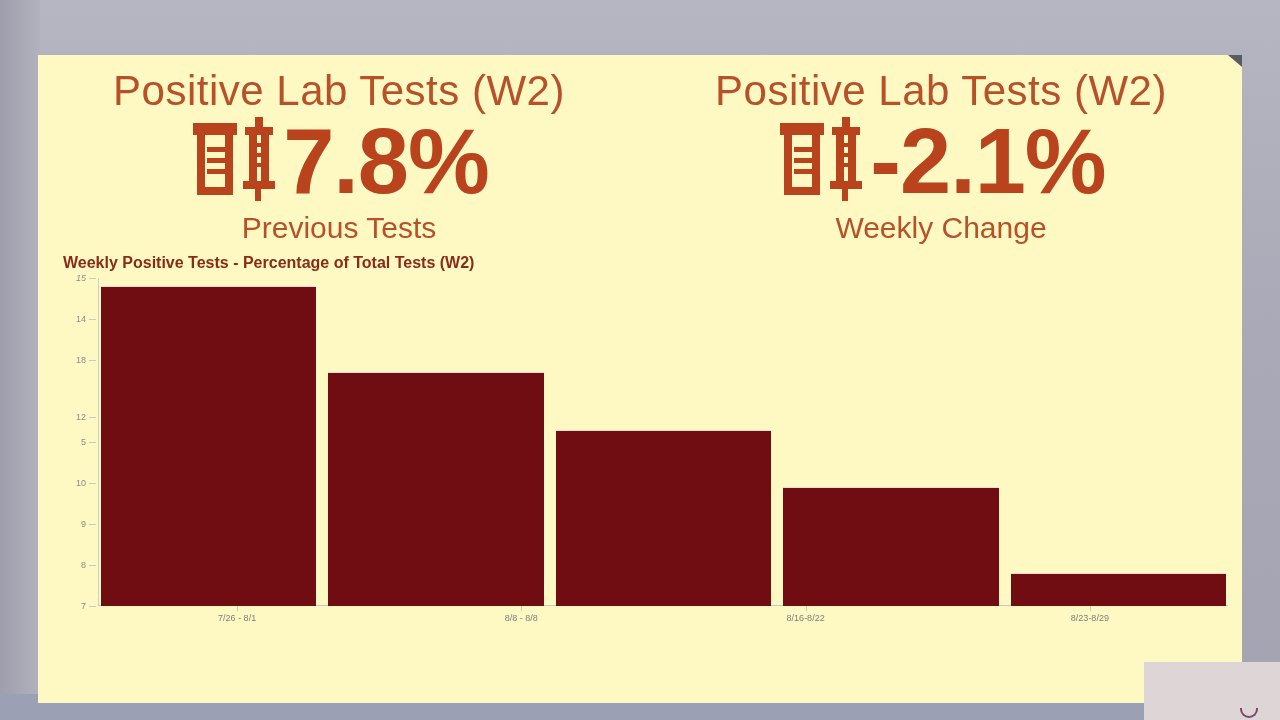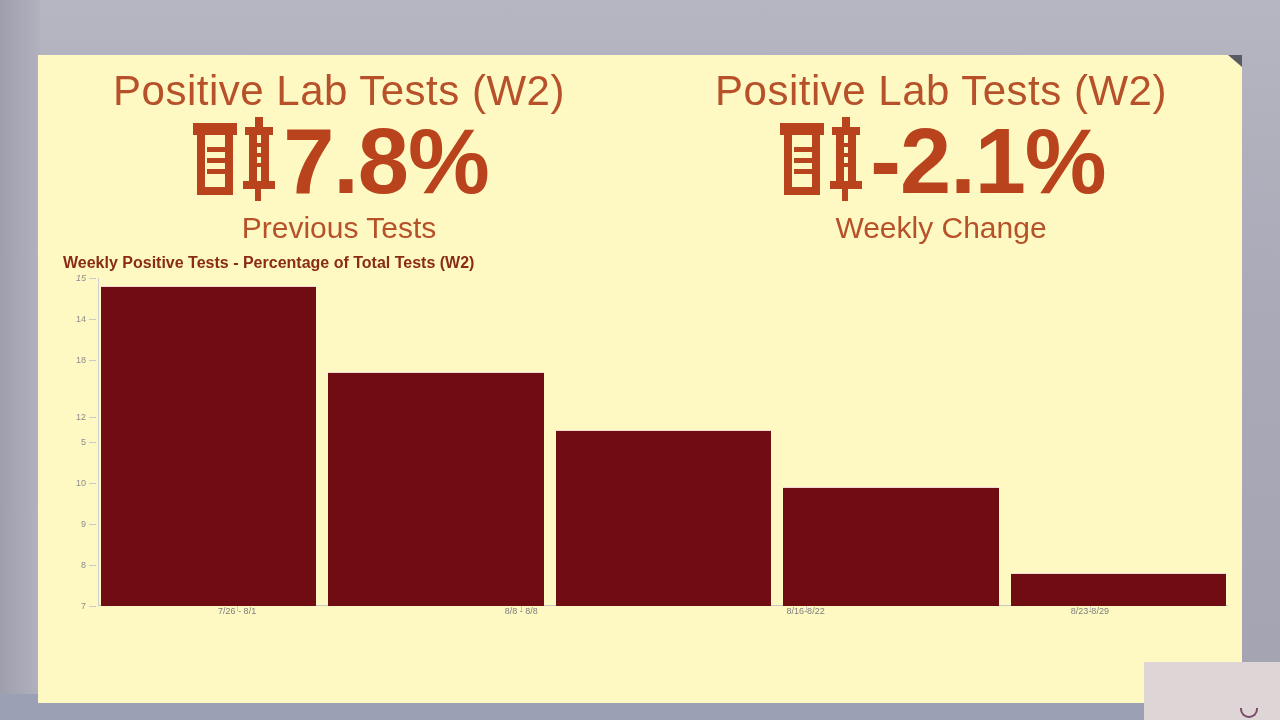--- a/index.html
+++ b/index.html
@@ -215,20 +215,21 @@
     display: flex;
     justify-content: space-between;
     gap: 12px;
     padding: 0 2px;
   }
   .x-label-slot {
     flex: 1 1 0;
     text-align: center;
     font-size: 9px;
     color: #7e7e7e;
+    padding-top: 7px;
     position: relative;
   }
   .x-label-slot::before {
     content: "";
     position: absolute;
     left: 50%;
     top: 0;
     width: 1px;
     height: 5px;
     background: #c9c9c9;

